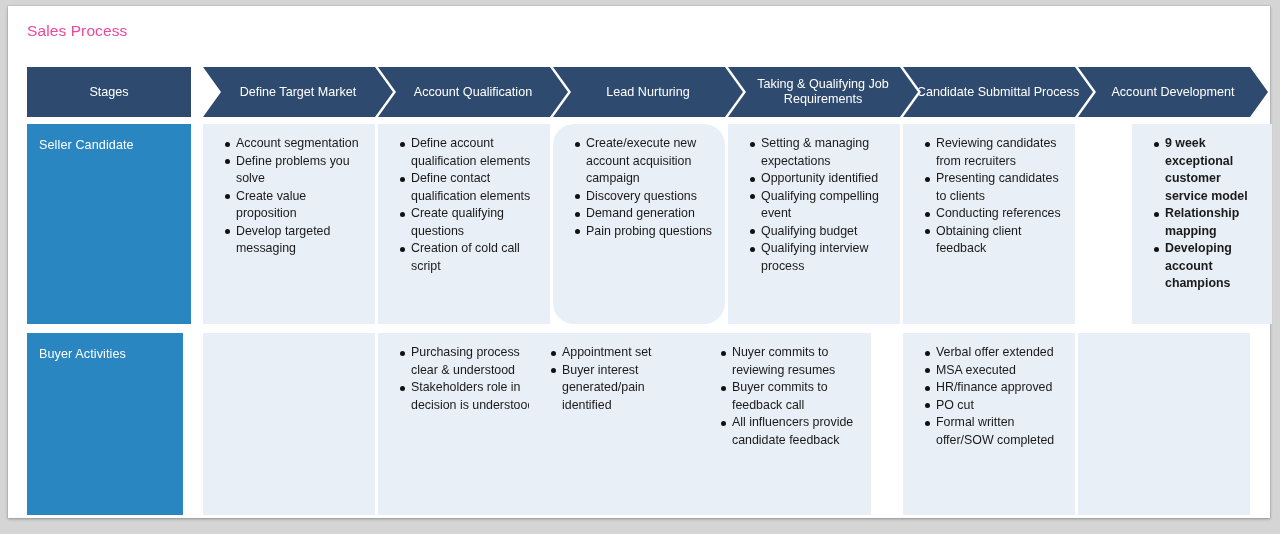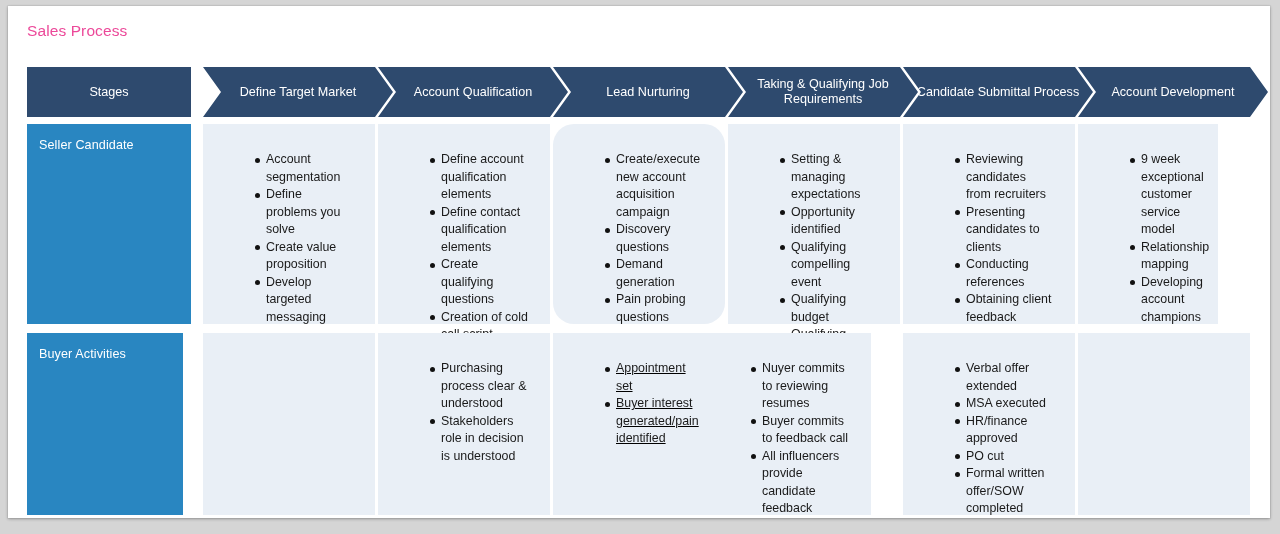--- a/index.html
+++ b/index.html
@@ -80,22 +80,22 @@
   .row-label {
     position: absolute;
     left: 12px;
     top: 14px;
     color: #ffffff;
     font-size: 12.6px;
     letter-spacing: 0.1px;
   }
 
   ul.bullets {
-    margin: 16px;
-    padding: 11px 6px 0 36px;
+    margin: 0;
+    padding: 11px 6px 0 22px;
     list-style: none;
   }
   ul.bullets li {
     position: relative;
     font-size: 12.4px;
     line-height: 17.5px;
     color: #1a1a1a;
     margin: 0 0 0 0;
     padding-left: 11px;
   }
@@ -179,38 +179,38 @@
           </ul>
         </div>
         <div class="cell row1" style="left: 895px; width: 172px;">
           <ul class="bullets">
             <li>Reviewing candidates from recruiters</li>
             <li>Presenting candidates to clients</li>
             <li>Conducting references</li>
             <li>Obtaining client feedback</li>
           </ul>
         </div>
-        <div class="cell row1" style="left: 1070px; width: 140px;">
+        <div class="cell row1" style="left: 1124px; width: 140px; font-weight: bold;">
           <ul class="bullets">
             <li>9 week exceptional customer service model</li>
             <li>Relationship mapping</li>
             <li>Developing account champions</li>
           </ul>
         </div>
         <div class="cell label-cell row2" style="left: 19px; width: 156px;">
           <div class="row-label">Buyer Activities</div>
         </div>
         <div class="cell row2" style="left: 195px; width: 172px;"></div>
         <div class="cell row2" style="left: 370px; width: 172px;">
           <ul class="bullets">
             <li>Purchasing process clear &amp; understood</li>
             <li>Stakeholders role in decision is understood</li>
           </ul>
         </div>
-        <div class="cell row2" style="left: 545px; width: 172px; text-decoration: underline;">
+        <div class="cell row2" style="left: 521px; width: 172px;">
           <ul class="bullets">
             <li>Appointment set</li>
             <li>Buyer interest generated/pain identified</li>
           </ul>
         </div>
         <div class="cell row2" style="left: 691px; width: 172px;">
           <ul class="bullets">
             <li>Nuyer commits to reviewing resumes</li>
             <li>Buyer commits to feedback call</li>
             <li>All influencers provide candidate feedback</li>

